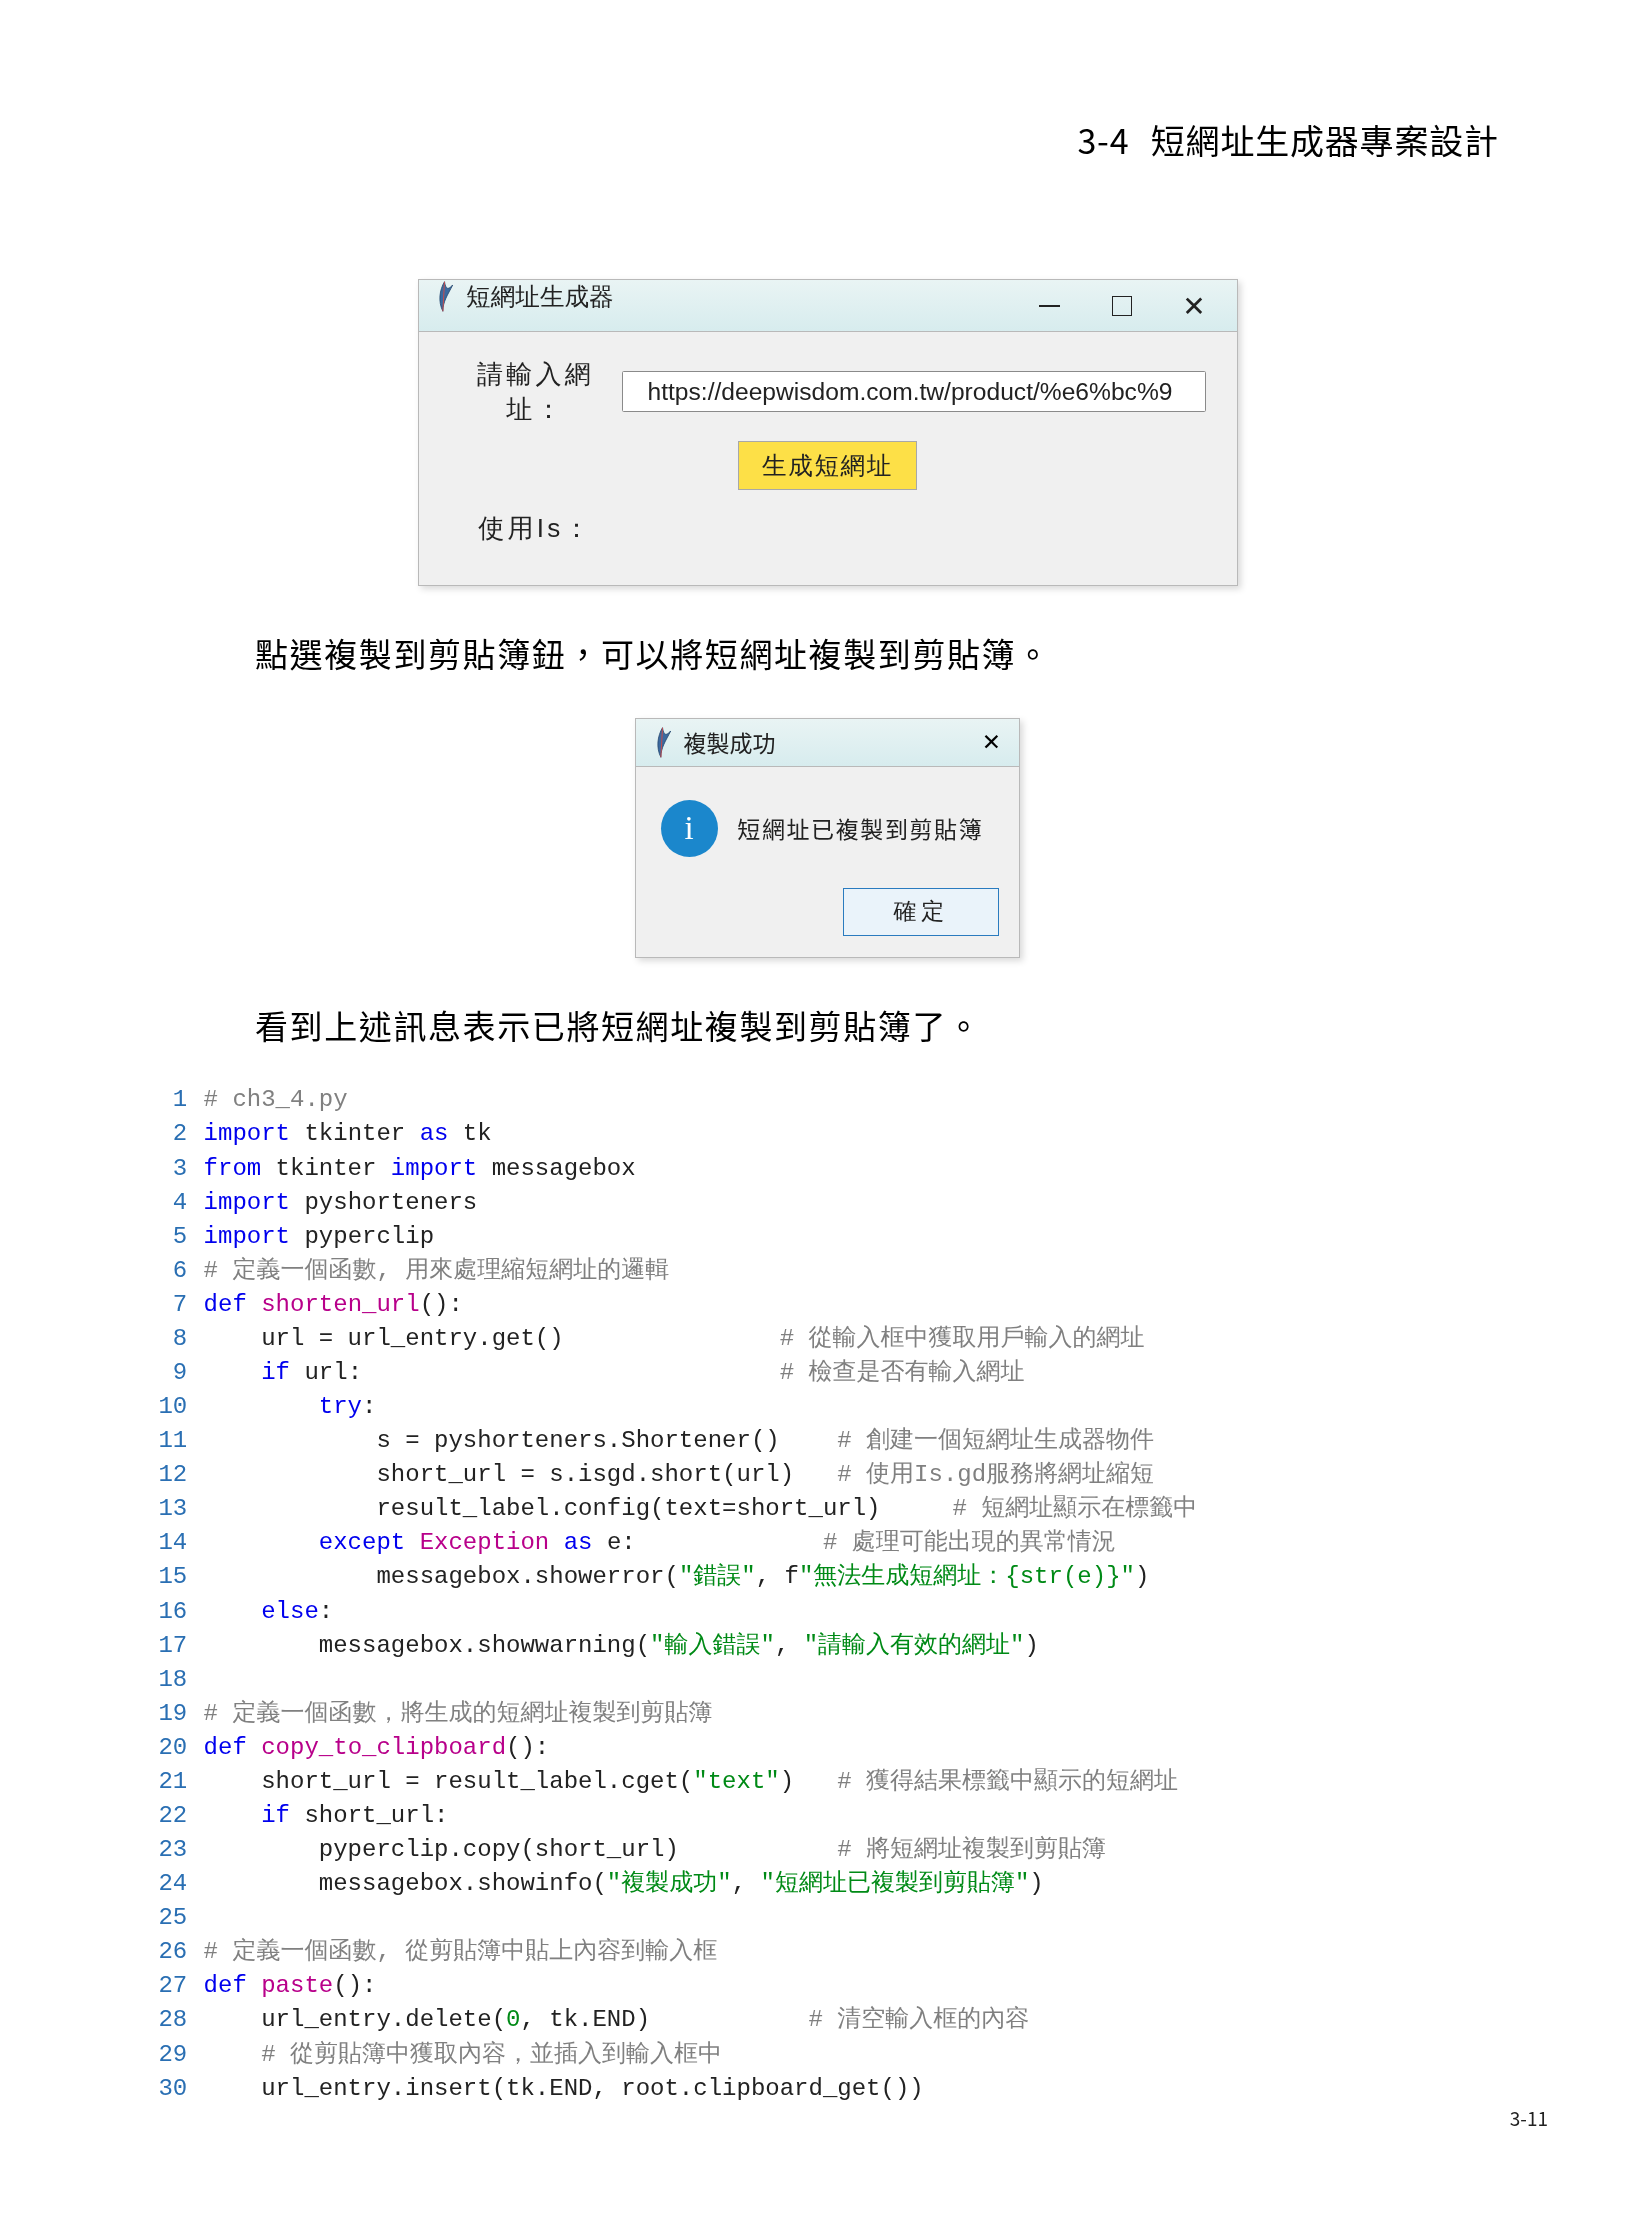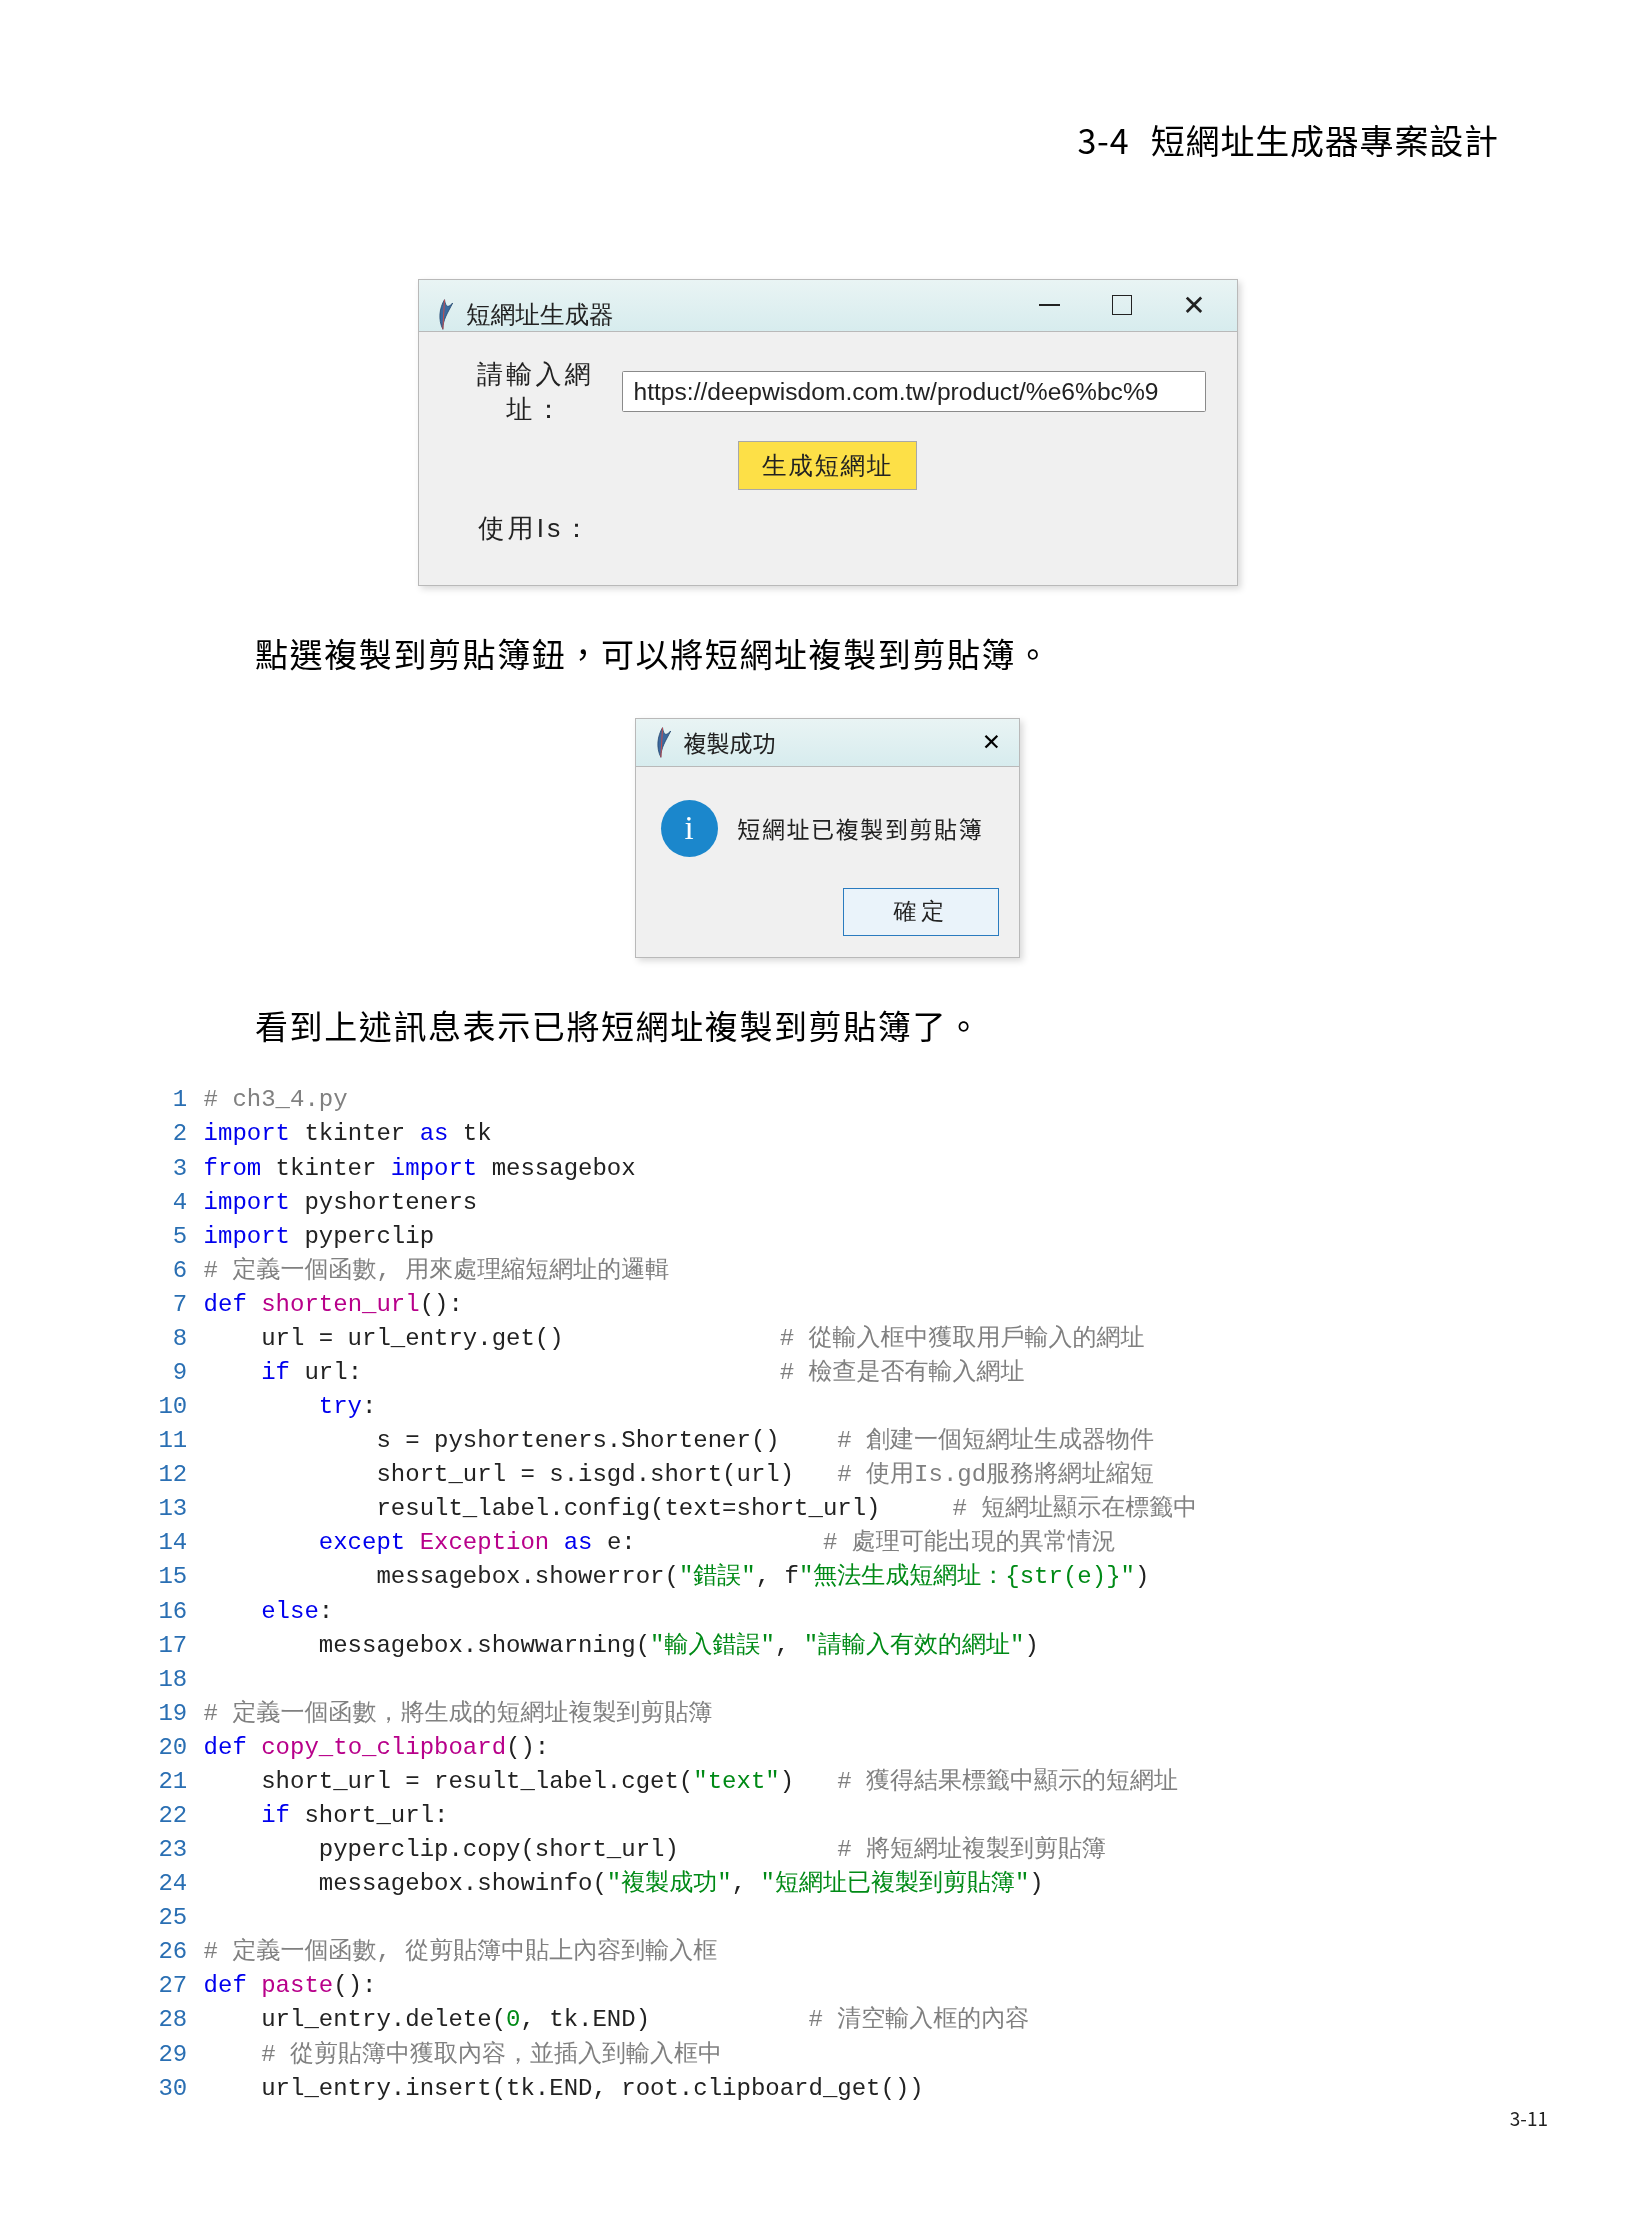--- a/index.html
+++ b/index.html
@@ -29,21 +29,21 @@
     width: 820px;
     margin: 115px auto 0 auto;
     border: 0.8px solid #b9b9b9;
     box-shadow: 2.5px 2.5px 6.6px rgba(0,0,0,.15);
     background: #f0f0f0;
   }
   .titlebar {
     height: 52px;
     background: linear-gradient(#e9f4f4,#d7ecee);
     display: flex;
-    align-items: flex-end;
+    align-items: flex-start;
     border-bottom: 0.8px solid #b9b9b9;
     padding: 0 6.6px 0 14.8px;
   }
   .feather {
     width: 23px; height: 33px;
     display:inline-block;
     margin-right: 9.8px;
   }
   .feather svg { width:100%; height:100%; }
   .title-text { font-size: 24.6px; font-family: "Microsoft JhengHei", sans-serif; color:#222; }
@@ -66,21 +66,21 @@
   }
   .tk-row { display:flex; align-items:center; margin-bottom: 9.8px; }
   .tk-label-col { width: 172px; font-size: 26px; color:#222; text-align:center; letter-spacing:3.3px;}
   .tk-input-col { flex:1; }
   .tk-entry {
     width: 100%;
     height: 41px;
     border:0.8px solid #8a8a8a;
     background:#fff;
     font-size: 24.6px;
-    padding: 0 11px;
+    padding: 0 25px;
     font-family: Consolas, "Segoe UI", sans-serif;
     color:#222;
     border-radius:1.6px;
   }
   .tk-center-row { display:flex; justify-content:center; margin: 14.8px 0 21px; }
   .tk-button {
     padding: 6.6px 23px;
     font-size: 24.6px;
     background: #fde047;
     border: 0.8px solid #a8a8a8;

